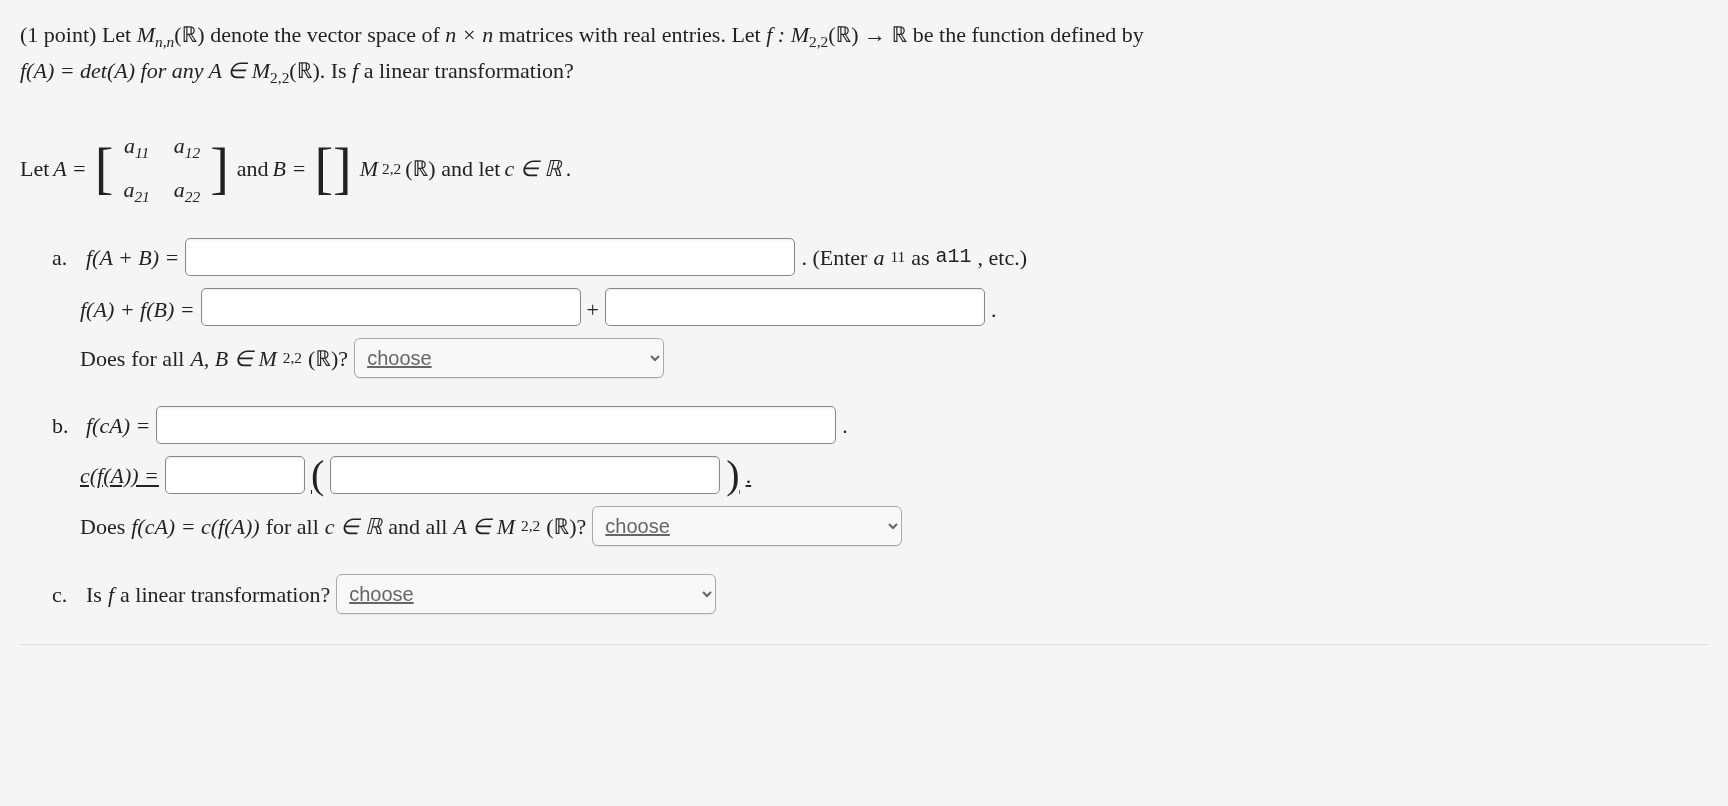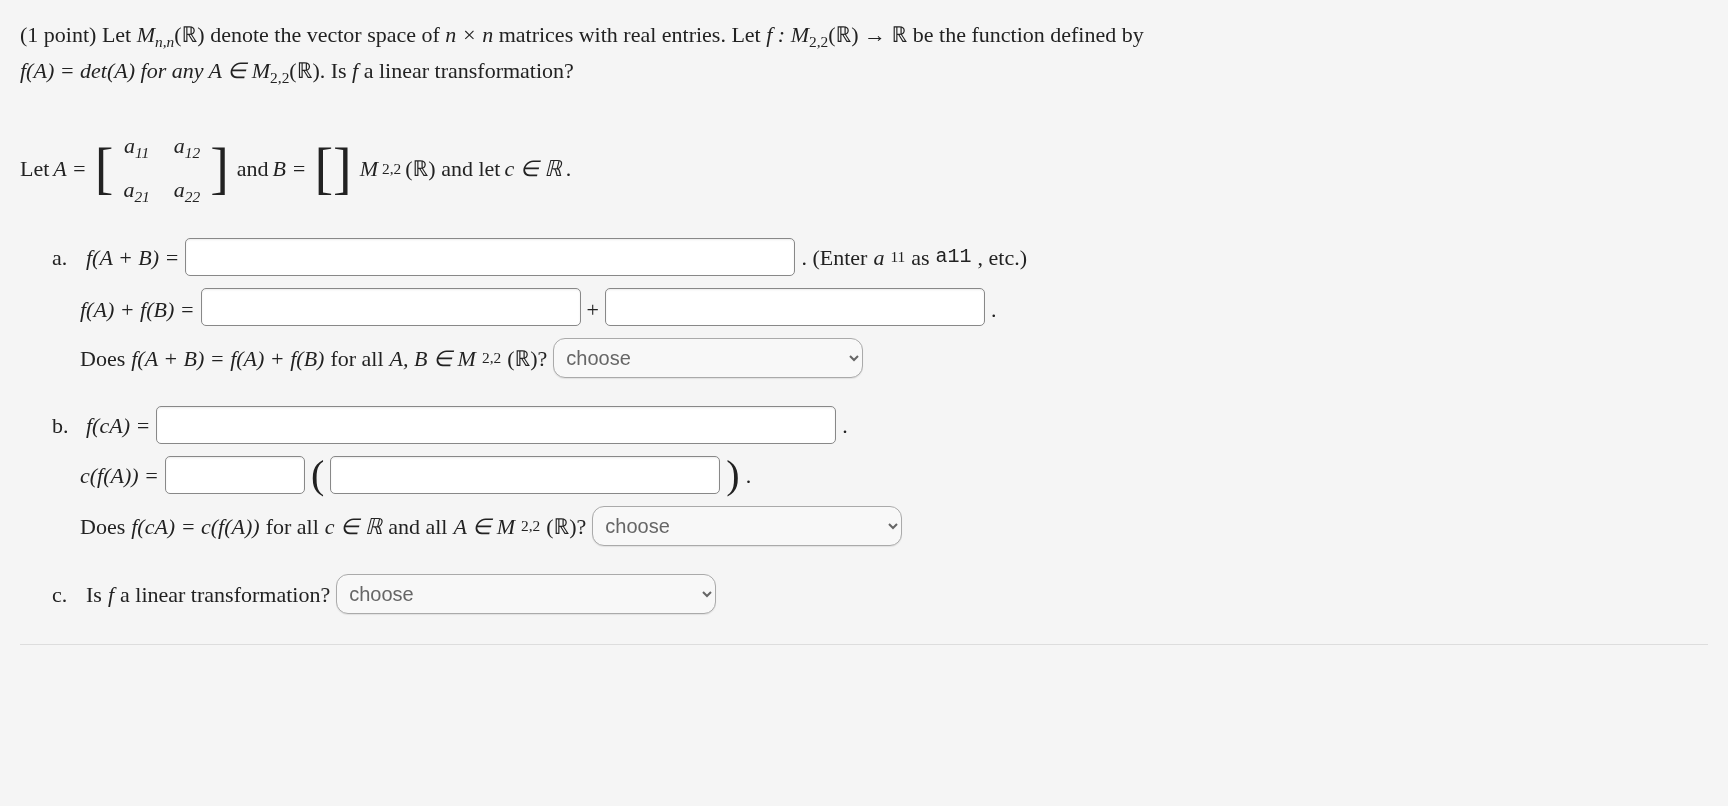--- a/index.html
+++ b/index.html
@@ -69,28 +69,29 @@
     }
     .input-small {
       width: 140px;
     }
     .input-paren {
       width: 390px;
     }
     select {
       height: 40px;
       border: 1px solid #aaa;
-      border-radius: 12px;
+      border-radius: 6px;
       background: #f8f8f8;
       padding: 4px 8px;
       font-size: 20px;
       color: #666;
       min-width: 310px;
       box-shadow: 0 1px 1px rgba(0,0,0,0.08);
       cursor: pointer;
+      text-decoration: underline;
     }
     .select-narrow {
       min-width: 380px;
     }
     .matrix-bracket {
       display: inline-flex;
       align-items: center;
       margin: 0 4px;
     }
     .bracket-left, .bracket-right {
@@ -181,39 +182,38 @@
       </div>
       <div class="part-row" style="padding-left:28px;align-items:flex-end;">
         <span class="italic">f(A) + f(B) = </span>
         <input type="text" class="input-med" style="">
         <span>+</span>
         <input type="text" class="input-med" style="">
         <span>.</span>
       </div>
       <div class="part-row" style="padding-left:28px;">
         <span>Does </span>
-        <span class="italic">f(A + B) = f(A) + f(B)</span>
         <span> for all </span>
         <span class="italic">A, B ∈ M</span>
           <span class="subscript">2,2</span>
           <span>(ℝ)?</span>
         <select>
           <option>choose</option>
         </select>
       </div>
     </div>
 
     <div class="part">
       <div class="part-row">
         <span class="part-label">b.</span>
         <span class="italic">f(cA) = </span>
         <input type="text" class="input-med2" style="">
         <span>.</span>
       </div>
-      <div class="part-row" style="padding-left:28px;">
+      <div class="part-row" style="padding-left:28px;text-decoration:underline;">
         <span class="italic">c(f(A)) = </span>
         <input type="text" class="input-small" style="">
         <span class="bigparen">(</span>
         <input type="text" class="input-paren" style="">
         <span class="bigparen">)</span>
         <span>.</span>
       </div>
       <div class="part-row" style="padding-left:28px;">
         <span>Does </span>
         <span class="italic">f(cA) = c(f(A))</span>

